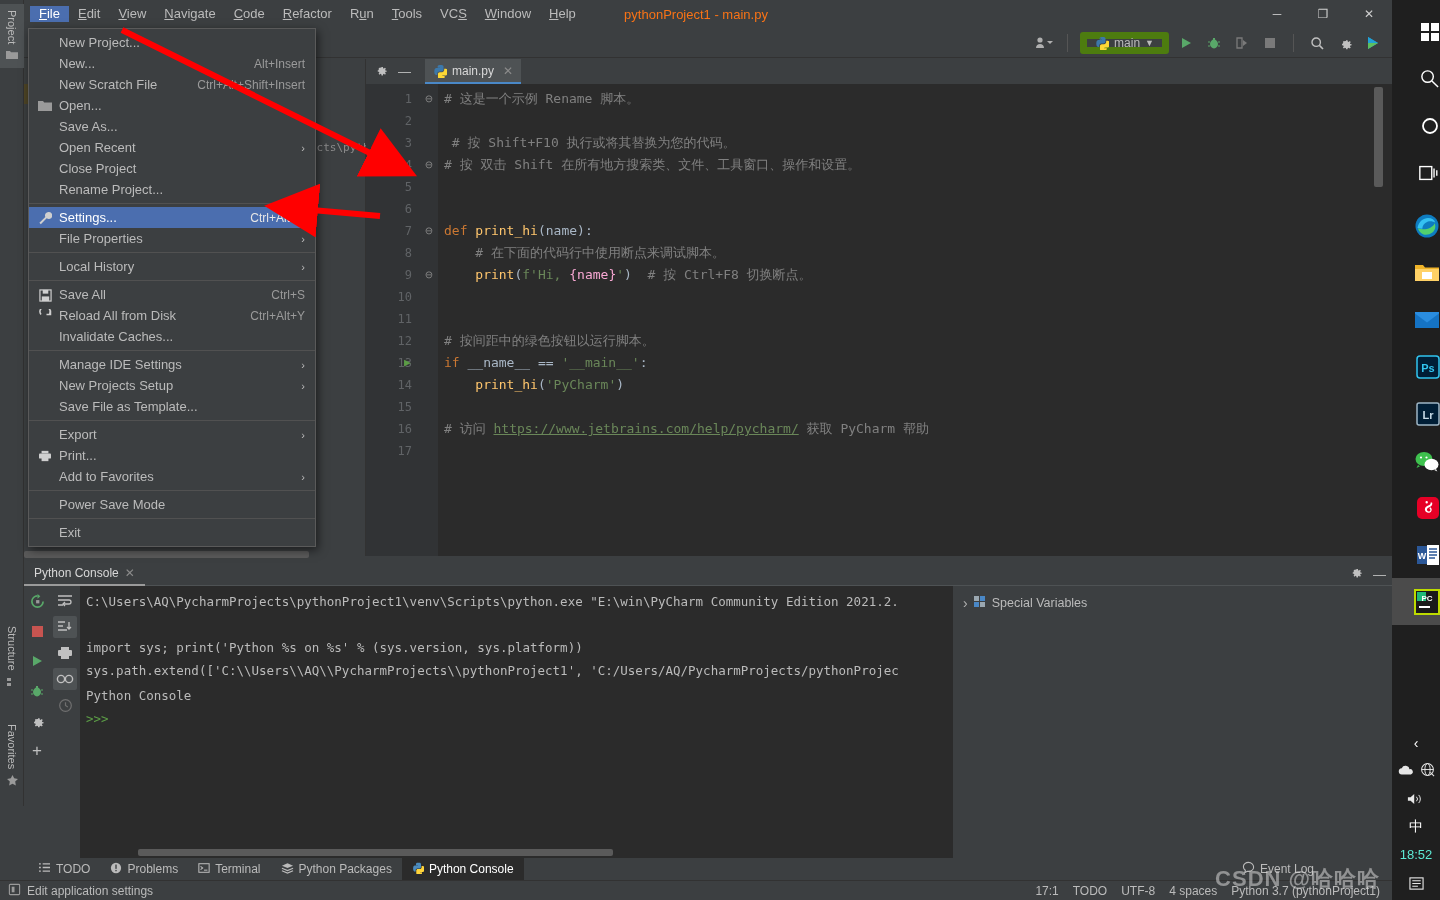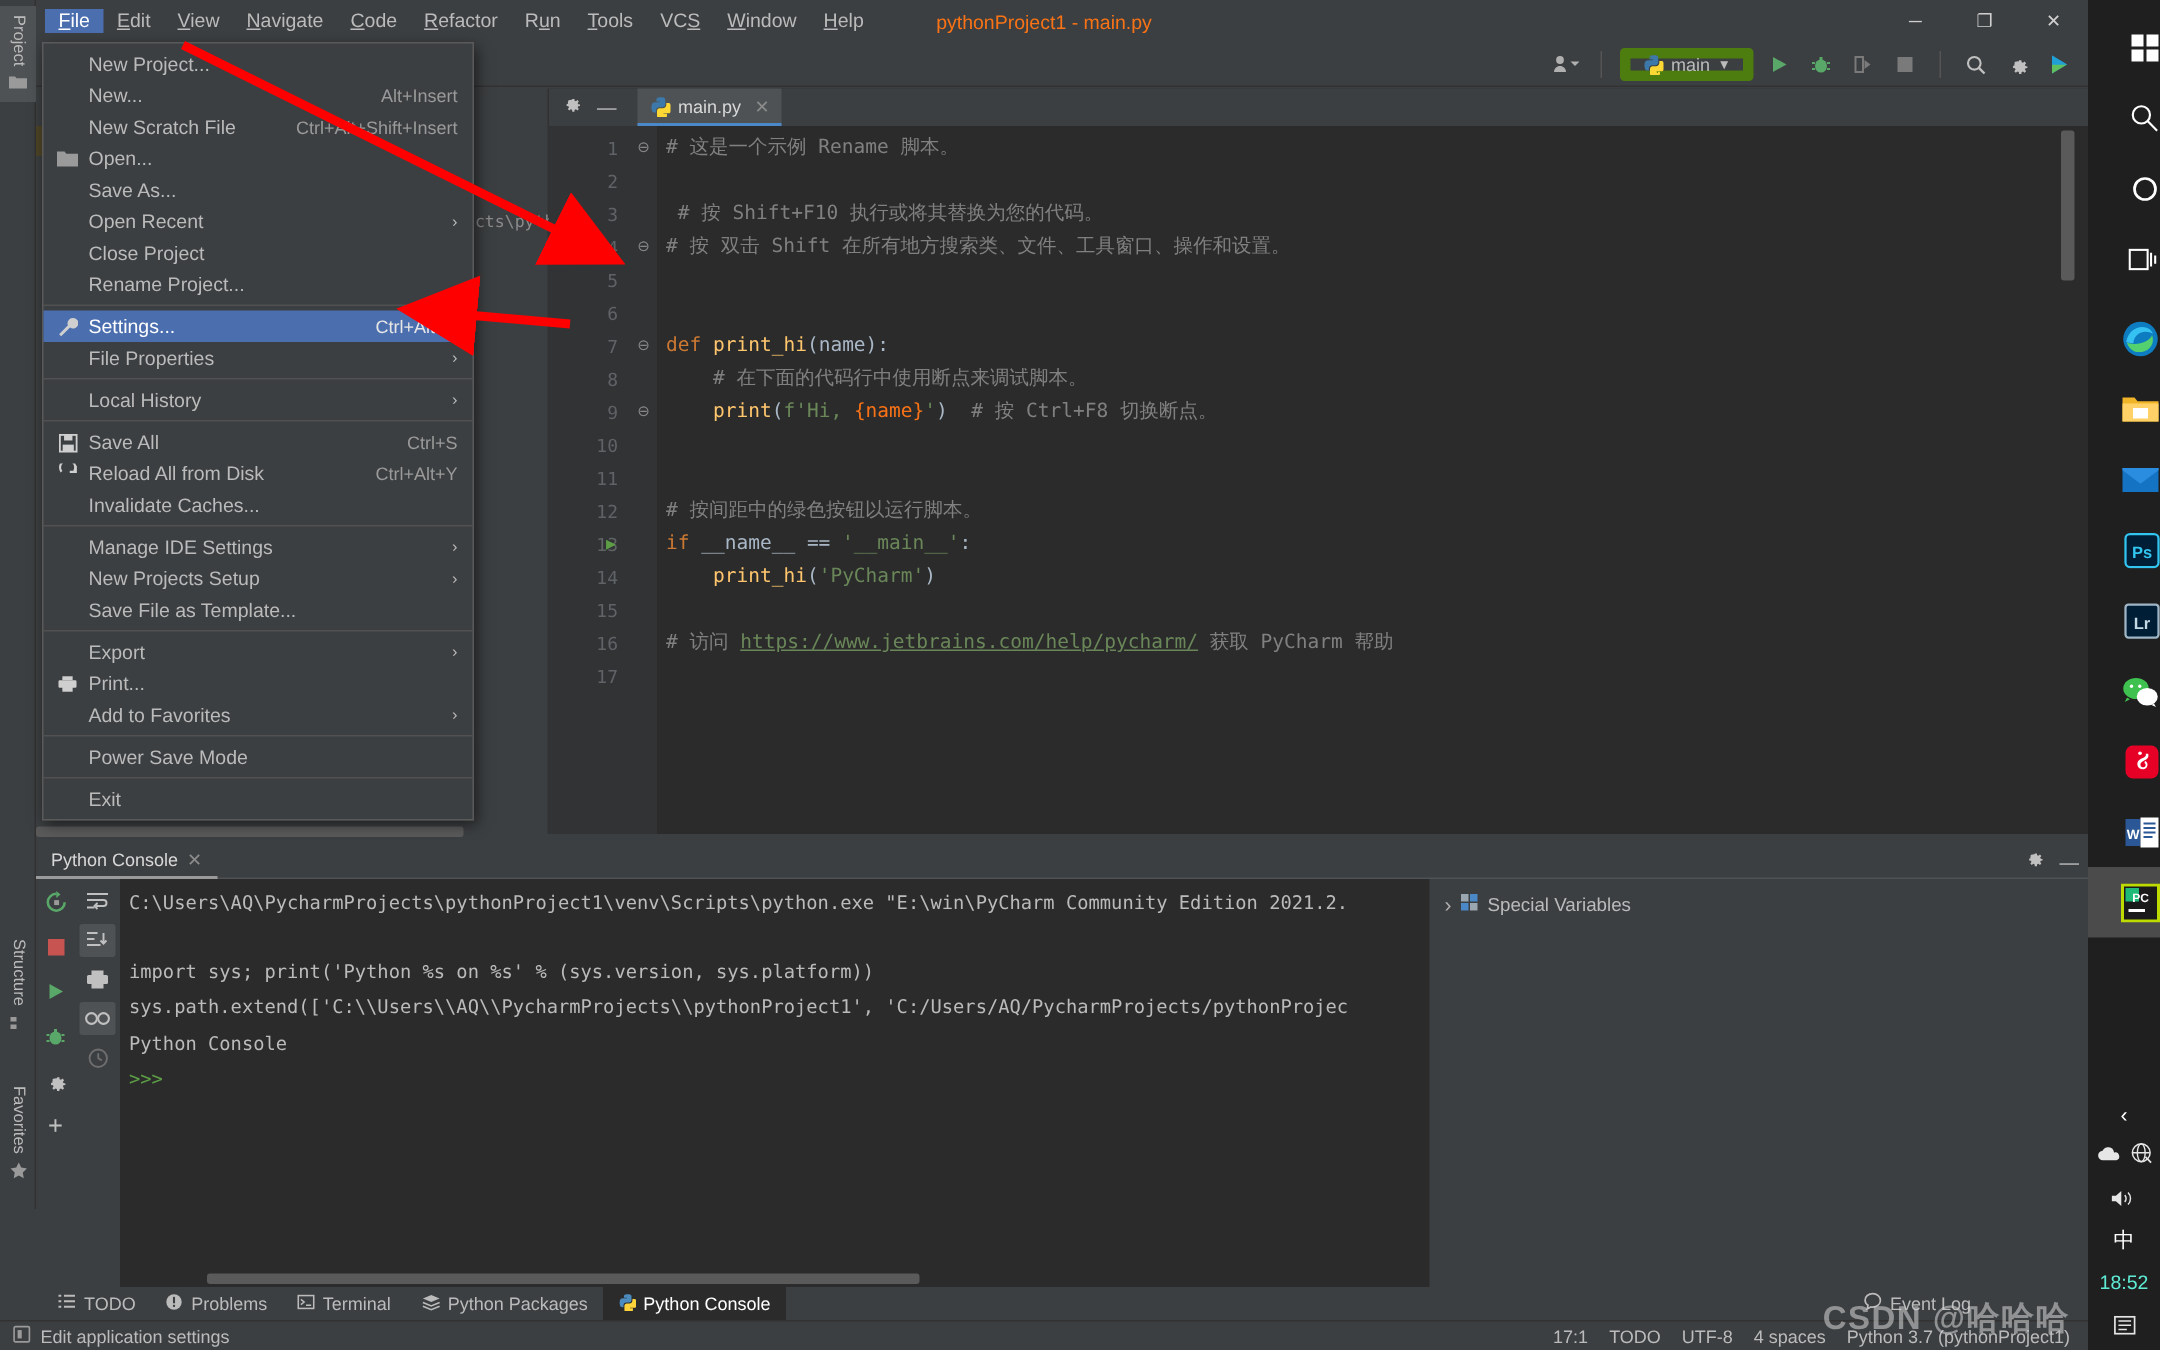--- a/index.html
+++ b/index.html
@@ -79,21 +79,21 @@
   .gutter .ln{height:22px;line-height:22px;padding-right:8px;}
   .fold{width:18px;background:#313335;flex:none;padding-top:4px;}
   .fold .f{height:22px;line-height:22px;color:#888;font-size:10px;text-align:center;}
   .code{flex:1;padding-top:4px;font-family:"DejaVu Sans Mono",monospace;font-size:13px;color:#a9b7c6;overflow:hidden;position:relative;}
   .code .line{height:22px;line-height:22px;white-space:pre;padding-left:6px;}
   .c-com{color:#808080;}
   .c-kw{color:#cc7832;}
   .c-fn{color:#ffc66d;}
   .c-str{color:#6a8759;}
   .c-var{color:#a9b7c6;}
-  .c-ident{color:#f97316;margin-top:28px;}
+  .c-ident{color:#f9a8d4;margin-top:28px;}
   .c-link{color:#6a8759;text-decoration:underline;}
   .run-arrow{position:absolute;left:-22px;color:#5c9d46;font-size:11px;}
 
   .ed-scroll{position:absolute;right:9px;top:28px;width:9px;height:100px;background:#5a5a5a;border-radius:2px;}
   .ed-check{position:absolute;right:8px;top:30px;color:#57965c;font-size:14px;}
 
   
   .h-scroll{position:absolute;left:24px;top:550px;width:342px;height:8px;}
   .h-scroll .thumb{position:absolute;left:0;top:1px;height:7px;width:285px;background:#5a5a5a;border-radius:2px;}
 

